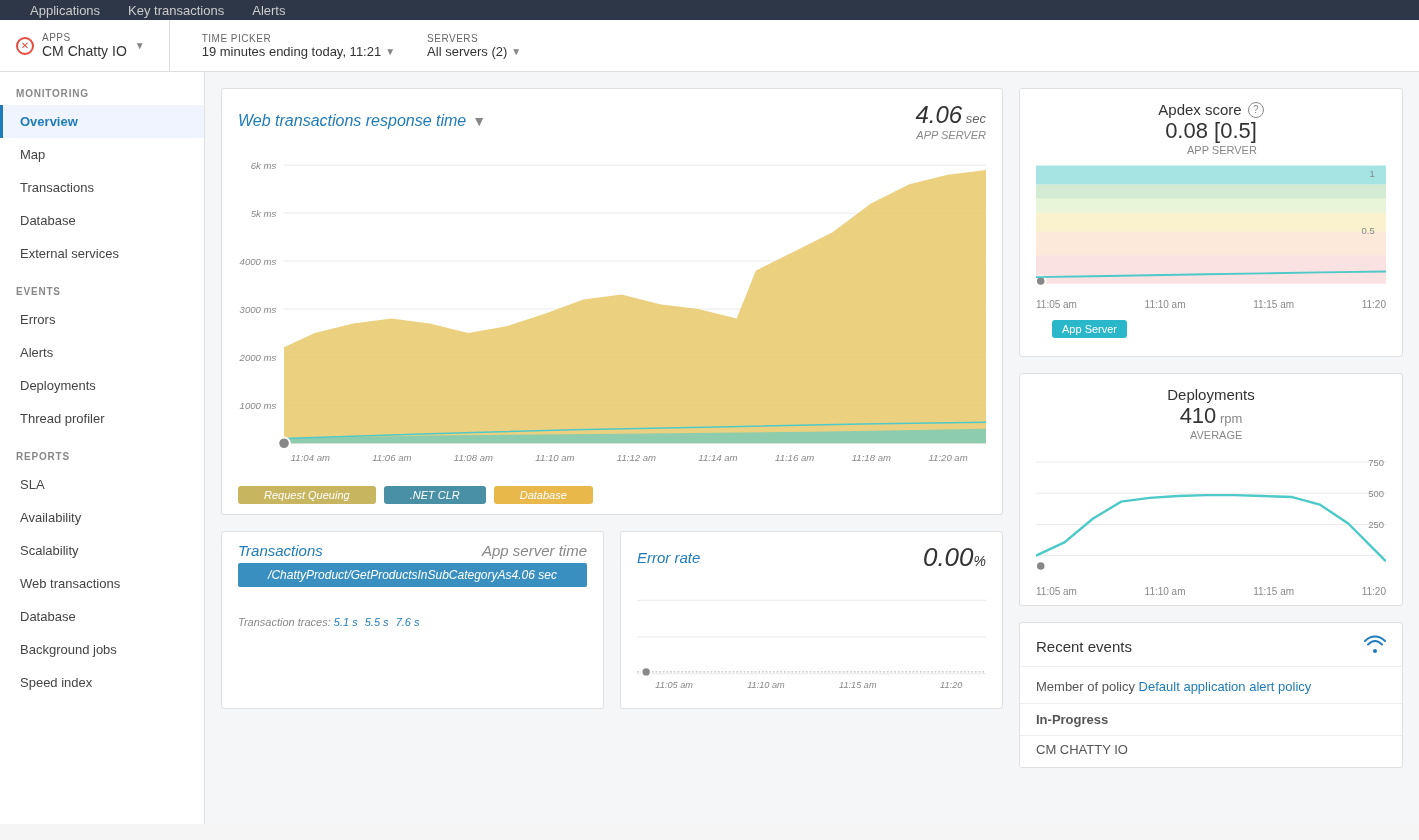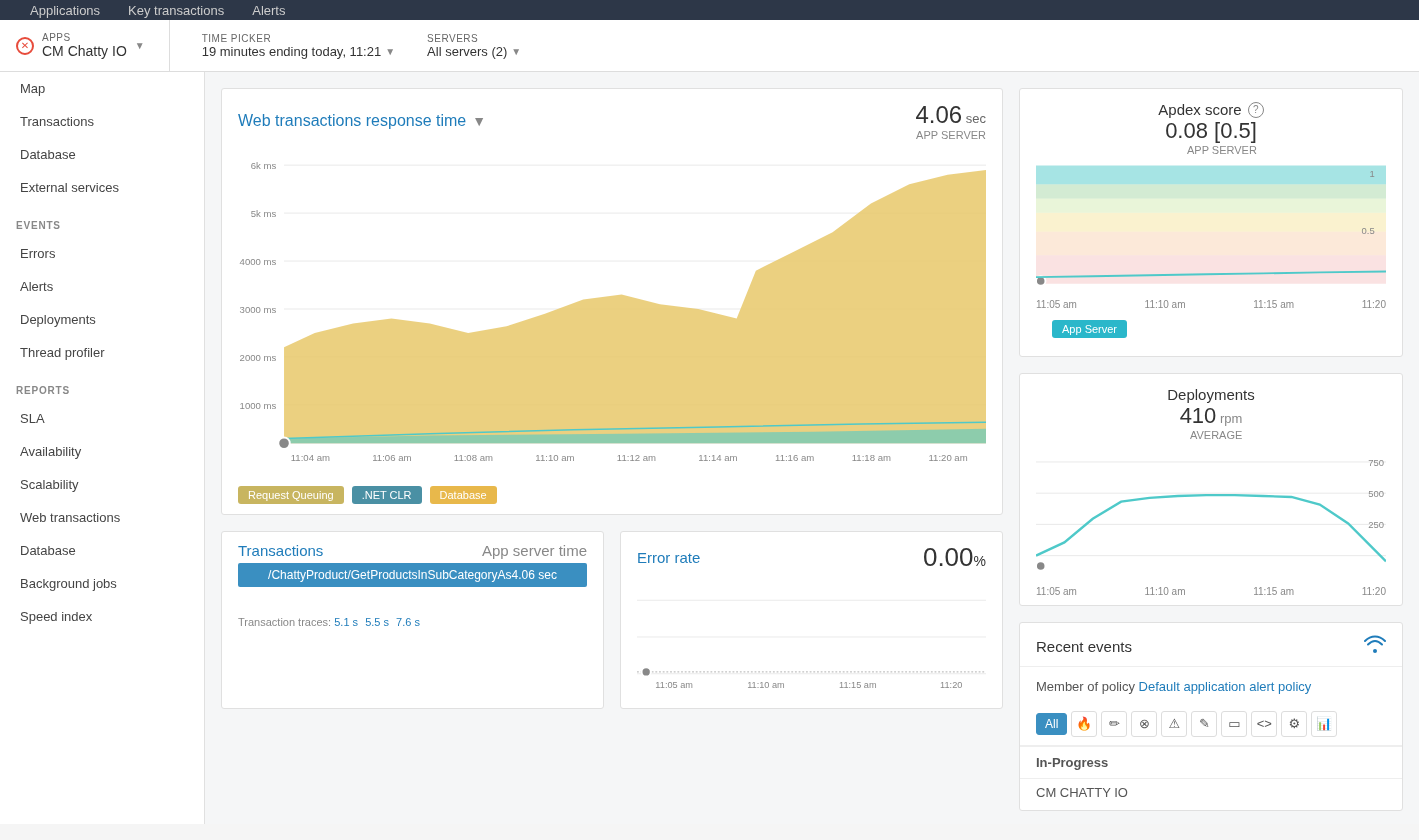--- a/index.html
+++ b/index.html
@@ -120,20 +120,21 @@
       color: #1f7cba;
       font-weight: 600;
     }
 
     
     .main-content {
       flex: 1;
       overflow-y: auto;
       padding: 16px;
       background: #f5f6f7;
+      font-style: italic;
     }
 
     
     .card {
       background: #fff;
       border: 1px solid #e0e0e0;
       border-radius: 3px;
       margin-bottom: 16px;
     }
     .card-header {
@@ -174,21 +175,21 @@
       padding: 8px 16px 8px;
     }
 
     
     .legend-tags {
       display: flex;
       gap: 8px;
       padding: 6px 16px 10px;
     }
     .legend-tag {
-      padding: 3px 10px;
+      padding: 3px 26px;
       border-radius: 3px;
       font-size: 11px;
       color: #fff;
     }
 
     
     .right-panel {
       width: 400px;
       flex-shrink: 0;
       background: #f5f6f7;
@@ -383,20 +384,22 @@
     <span class="picker-value">
       <span>All servers (2)</span>
       <span class="chevron">▼</span>
     </span>
   </div>
 </div>
 
 <div class="layout">
 
   <aside class="sidebar">
+    <div class="sidebar-section-label">MONITORING</div>
+    <div class="sidebar-item active">Overview</div>
     <div class="sidebar-item">Map</div>
     <div class="sidebar-item">Transactions</div>
     <div class="sidebar-item">Database</div>
     <div class="sidebar-item">External services</div>
 
     <div class="sidebar-section-label">EVENTS</div>
     <div class="sidebar-item">Errors</div>
     <div class="sidebar-item">Alerts</div>
     <div class="sidebar-item">Deployments</div>
     <div class="sidebar-item">Thread profiler</div>
@@ -608,32 +611,20 @@
               <path d="M11 14a2 2 0 1 1 0 4 2 2 0 0 1 0-4z" fill="#1f7cba"></path>
               <path d="M4 9.5C6.2 7.3 8.9 6 11 6s4.8 1.3 7 3.5" stroke="#1f7cba" stroke-width="2" fill="none" stroke-linecap="round"></path>
               <path d="M1 6C4 3 7.3 1.5 11 1.5S18 3 21 6" stroke="#1f7cba" stroke-width="2" fill="none" stroke-linecap="round"></path>
             </svg>
           </span>
         </div>
         <div class="policy-text">
           <span>Member of policy</span>
           <span class="policy-link">Default application alert policy</span>
         </div>
-        <div class="events-filter-bar">
-          <button class="filter-btn active">All</button>
-          <div class="filter-icon">🔥</div>
-          <div class="filter-icon">✏</div>
-          <div class="filter-icon">⊗</div>
-          <div class="filter-icon">⚠</div>
-          <div class="filter-icon">✎</div>
-          <div class="filter-icon">▭</div>
-          <div class="filter-icon">&lt;&gt;</div>
-          <div class="filter-icon">⚙</div>
-          <div class="filter-icon">📊</div>
-        </div>
         <div class="in-progress-section">In-Progress</div>
         <div class="cm-chatty">CM CHATTY IO</div>
       </div>
 
     </div>
   </div>
 
 </div>
 
 </body></html>

